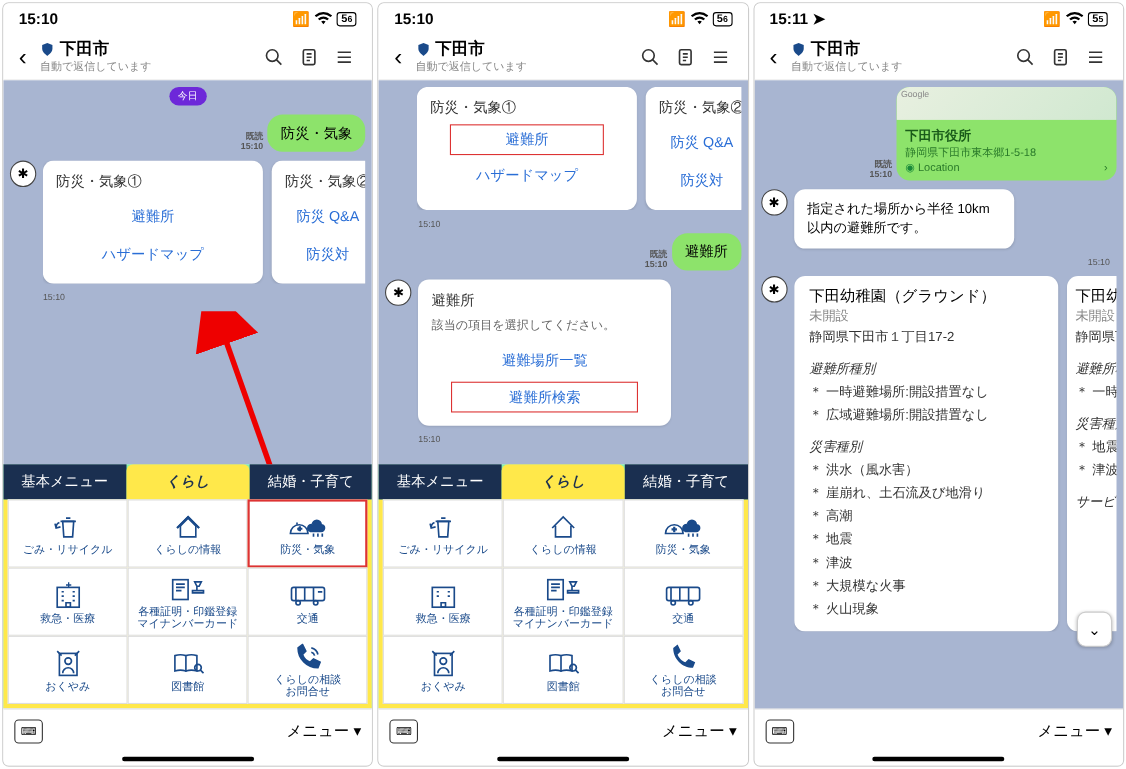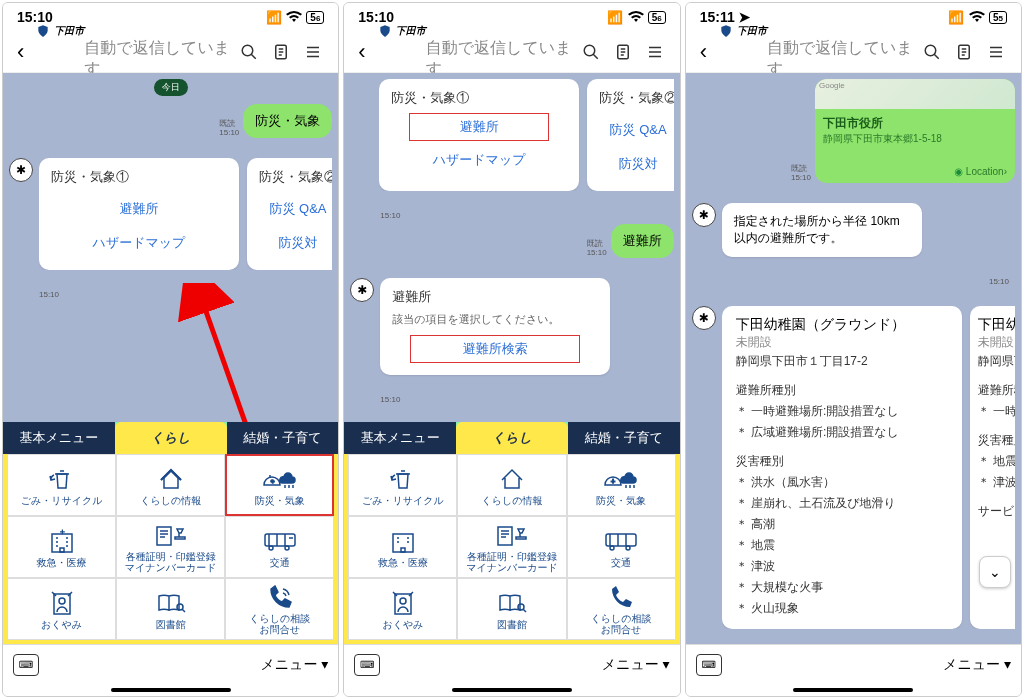--- a/index.html
+++ b/index.html
@@ -4,50 +4,50 @@
 <style>
   * { box-sizing: border-box; margin: 0; padding: 0; font-family: -apple-system, "Hiragino Sans", sans-serif; }
   body { background: #fff; display: flex; gap: 4px; padding: 2px; }
   .phone { width: 338px; height: 695px; border: 1px solid #ccc; border-radius: 6px; overflow: hidden; background: #fff; position: relative; display: flex; flex-direction: column; }
   .statusbar { height: 28px; display: flex; justify-content: space-between; align-items: center; padding: 0 14px; font-size: 14px; font-weight: 600; background: #fff; }
   .status-right { display: flex; gap: 4px; align-items: center; font-size: 12px; }
   .status-right span { font-size: 13px; }
   .header { height: 42px; display: flex; align-items: center; padding: 0 8px; gap: 6px; background: #fff; border-bottom: 1px solid #eee; }
   .header .back { font-size: 22px; padding: 0 6px; }
   .header .title-blk { flex: 1; }
-  .header .title-blk .row1 { display: flex; align-items: center; gap: 4px; font-size: 10px; font-weight: 600; font-style: italic; }
-  .header .title-blk .row2 { font-size: 16px; color: #888; margin-left: 48px; }
+  .header .title-blk .row1 { display: flex; align-items: center; gap: 4px; font-size: 15px; font-weight: 600; }
+  .header .title-blk .row2 { font-size: 10px; color: #888; }
   .header .hicon { width: 26px; text-align: center; font-size: 18px; }
   .shield { width: 14px; height: 14px; }
   .chat { flex: 1; background: #a8b5d1; overflow: hidden; padding: 6px; position: relative; font-size: 12px; }
-  .daychip { background: #14532d; color: #fff; font-size: 9px; padding: 2px 8px; border-radius: 10px; display: inline-block; margin: 0 auto 4px; }
+  .daychip { background: #6d28d9; color: #fff; font-size: 9px; padding: 2px 8px; border-radius: 10px; display: inline-block; margin: 0 auto 4px; }
   .daywrap { text-align: center; }
   .sentrow { display: flex; justify-content: flex-end; align-items: flex-end; gap: 4px; margin: 4px 0; }
-  .sentmeta { font-size: 8px; color: #555; text-align: left; line-height: 1.1; }
+  .sentmeta { font-size: 8px; color: #555; text-align: right; line-height: 1.1; font-weight: bold; }
   .sent { background: #8de36b; padding: 8px 12px; border-radius: 14px; font-size: 13px; max-width: 70%; }
   .locbubble { background: #8de36b; border-radius: 12px; overflow: hidden; width: 200px; }
   .locmap { height: 30px; background: linear-gradient(135deg,#e8f0e0,#d0e8d0); font-size: 8px; color: #888; padding: 2px 4px; }
   .locbody { padding: 6px 8px; }
   .locbody .lt { font-size: 12px; font-weight: 600; color: #1a5c1a; }
   .locbody .la { font-size: 10px; color: #2a7a2a; }
-  .locbody .lf { font-size: 10px; color: #2a7a2a; margin-top: 20px; display: flex; align-items: center; justify-content: flex-end; }
-  .avrow { display: flex; align-items: flex-start; gap: 6px; margin: 20px 0; }
+  .locbody .lf { font-size: 10px; color: #2a7a2a; margin-top: 0; display: flex; align-items: center; justify-content: space-between; }
+  .avrow { display: flex; align-items: flex-start; gap: 6px; margin: 8px 0; }
   .av { width: 24px; height: 24px; border-radius: 50%; background: #fff; border: 1px solid #444; display: flex; align-items: center; justify-content: center; font-size: 12px; flex-shrink: 0; }
   .card { background: #fff; border-radius: 10px; padding: 10px 12px; box-shadow: 0 1px 2px rgba(0,0,0,.1); }
   .card.wide { width: 230px; }
   .card .ctitle { font-size: 13px; font-weight: 500; color: #333; margin-bottom: 6px; }
   .card .link { display: block; text-align: center; color: #2a6ed6; font-size: 13px; padding: 8px 0; }
   .card .link.boxed { border: 1.5px solid #d33; margin: 2px 18px; padding: 4px 0; }
   .card .sub { font-size: 11px; color: #666; margin-bottom: 8px; }
   .cardstrip { display: flex; gap: 8px; overflow: hidden; }
   .cardstrip .card { min-width: 200px; flex-shrink: 0; }
   .cardstrip .card.peek { min-width: 90px; }
   .tstamp { font-size: 8px; color: #555; margin-left: 30px; }
   .infolist .it { font-size: 12px; color: #333; padding: 2px 0; }
-  .infolist .hd { font-size: 12px; color: #333; padding: 4px 0 2px; }
+  .infolist .hd { font-size: 12px; color: #333; padding: 4px 0 2px; font-style: italic; }
   .infolist .st { font-size: 12px; color: #888; }
   .richmenu { background: #86efac; }
   .tabs { display: flex; }
   .tab { flex: 1; text-align: center; padding: 7px 0; font-size: 13px; color: #fff; background: #1a2f50; }
   .tab.active { background: #ffe84a; color: #1a2f50; font-weight: 600; border-radius: 6px 6px 0 0; font-style: italic; }
   .grid3 { display: grid; grid-template-columns: repeat(3,1fr); background: #ffe84a; padding: 0 4px 4px; gap: 0; }
   .cell { background: #fff; border: 1px solid #ddd; height: 62px; display: flex; flex-direction: column; align-items: center; justify-content: center; gap: 2px; }
   .cell.hl { border: 2px solid #d33; }
   .cell .cic { height: 28px; display: flex; align-items: center; justify-content: center; color: #1a4a8a; }
   .cell .clb { font-size: 10px; color: #1a4a8a; text-align: center; line-height: 1.1; }
@@ -322,20 +322,21 @@
           <div>既読</div>
           <div>15:10</div>
         </div>
       <div class="sent">避難所</div>
     </div>
     <div class="avrow">
       <div class="av">✱</div>
       <div class="card wide">
         <div class="ctitle">避難所</div>
         <div class="sub">該当の項目を選択してください。</div>
+        <span class="link">避難場所一覧</span>
         <span class="link boxed">避難所検索</span>
       </div>
     </div>
     <div class="tstamp">15:10</div>
   </div>
   <div class="richmenu">
     <div class="tabs">
       <div class="tab">基本メニュー</div>
       <div class="tab active">くらし</div>
       <div class="tab">結婚・子育て</div>

